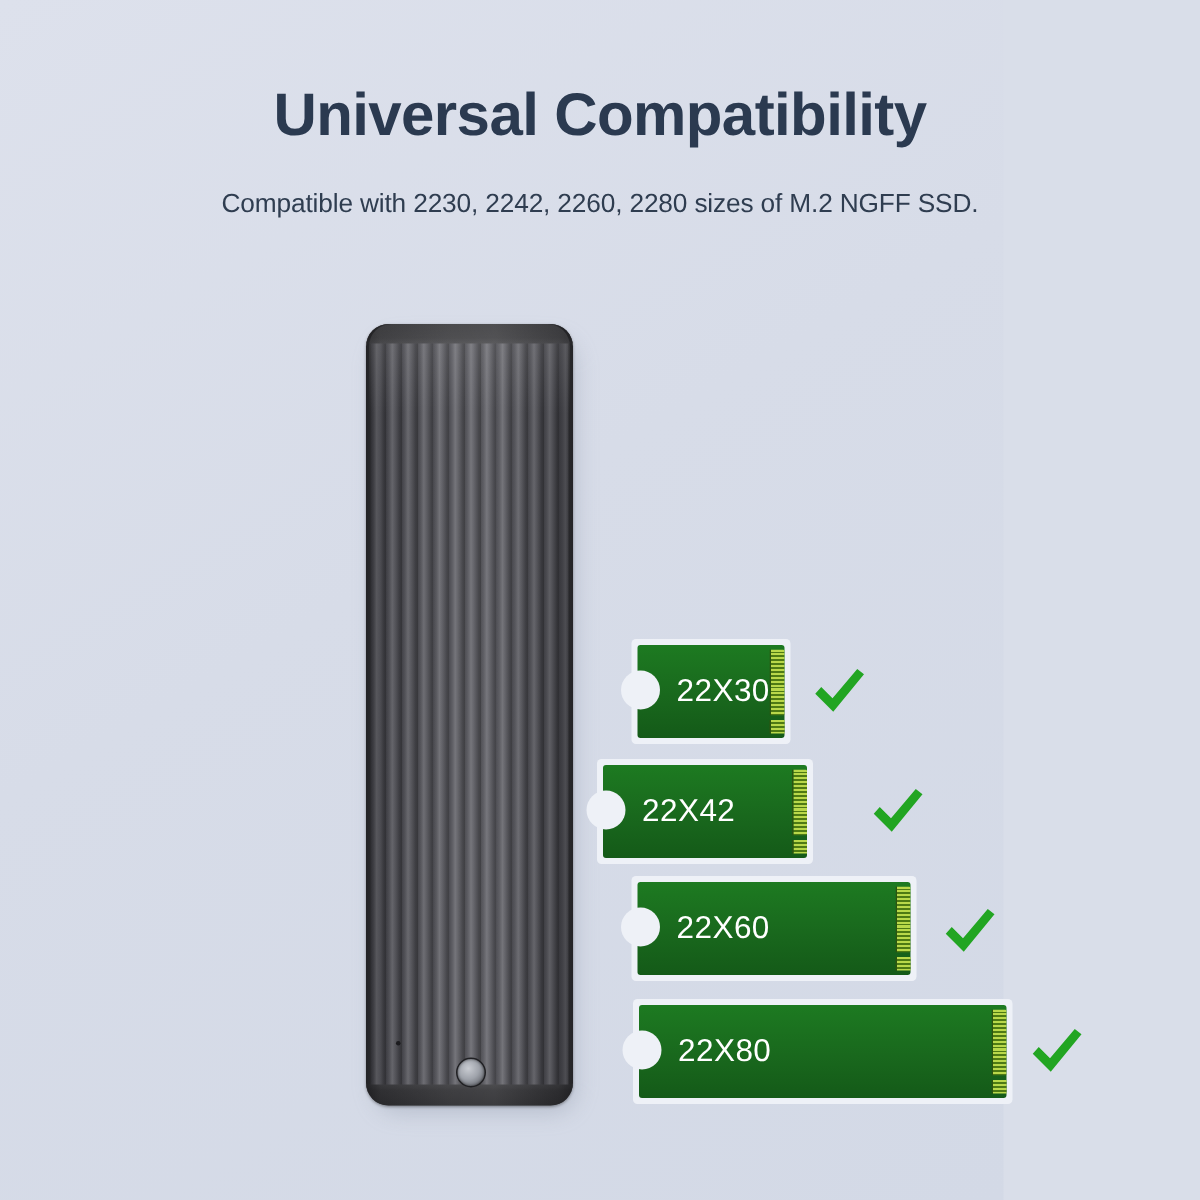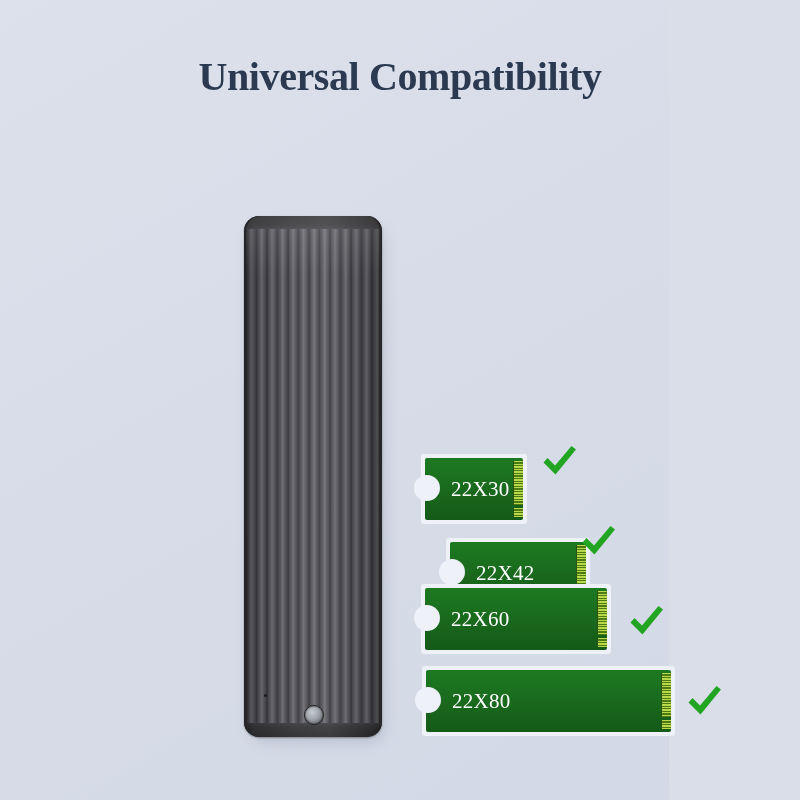--- a/index.html
+++ b/index.html
@@ -13,21 +13,20 @@
     overflow: hidden;
     font-family: "Liberation Sans", sans-serif;
     background: #d9dee9;
   }
 
   #stage {
     position: relative;
     width: 669px;
     height: 800px;
     background: linear-gradient(150deg, #dde1ec 0%, #d7dce8 45%, #d3d9e6 100%);
-    font-family: Liberation Serif, serif;
   }
 
   
   .headline {
     position: absolute;
     top: 55px;
     left: 0;
     width: 800px;
     text-align: center;
     font-size: 40px;
@@ -236,50 +235,51 @@
     height: 42px;
   }
   .check svg { display: block; width: 42px; height: 42px; }
 </style>
 </head>
 <body>
 
 <div id="stage">
 
   <div class="headline">Universal Compatibility</div>
+  <div class="subhead">Compatible with 2230, 2242, 2260, 2280 sizes of M.2 NGFF SSD.</div>
 
   <div id="enclosure-wrap">
     <div class="enclosure-shadow"></div>
     <div class="enclosure-body">
       <div class="fins"></div>
       <div class="enclosure-top-bezel"></div>
       <div class="enclosure-bottom-bezel"></div>
       <div class="enclosure-shade"></div>
       <div class="enclosure-gloss"></div>
       <div class="led-dot"></div>
       <div class="port-circle"></div>
     </div>
   </div>
 
   <div id="drive-list">
-      <div class="ssd" style="left: 425px; top: 430px; width: 98px; margin-top: 28px;">
+      <div class="ssd" style="left: 425px; top: 430px; width: 98px;">
         <div class="ssd-outline"></div>
         <div class="ssd-board">
           <div class="ssd-label">22X30</div>
         </div>
         <div class="ssd-notch"></div>
         <div class="ssd-connector" style="left:88px;"></div>
         <div class="ssd-connector-tab" style="left:88px;"></div>
       </div>
       <div class="check" style="left: 538px; top: 440px;">
         <svg viewBox="0 0 42 42" xmlns="http://www.w3.org/2000/svg">
           <path d="M5.5 22.5 L9.5 18.0 L17.0 25.5 L33.5 6.0 L38.0 9.5 L17.5 34.5 Z" fill="#22a522"></path>
         </svg>
       </div>
-      <div class="ssd" style="left: 450px; top: 510px; width: 136px; margin-top: 32px;">
+      <div class="ssd" style="left: 402px; top: 510px; width: 136px;">
         <div class="ssd-outline"></div>
         <div class="ssd-board">
           <div class="ssd-label">22X42</div>
         </div>
         <div class="ssd-notch"></div>
         <div class="ssd-connector" style="left:126px;"></div>
         <div class="ssd-connector-tab" style="left:126px;"></div>
       </div>
       <div class="check" style="left: 577px; top: 520px;">
         <svg viewBox="0 0 42 42" xmlns="http://www.w3.org/2000/svg">

